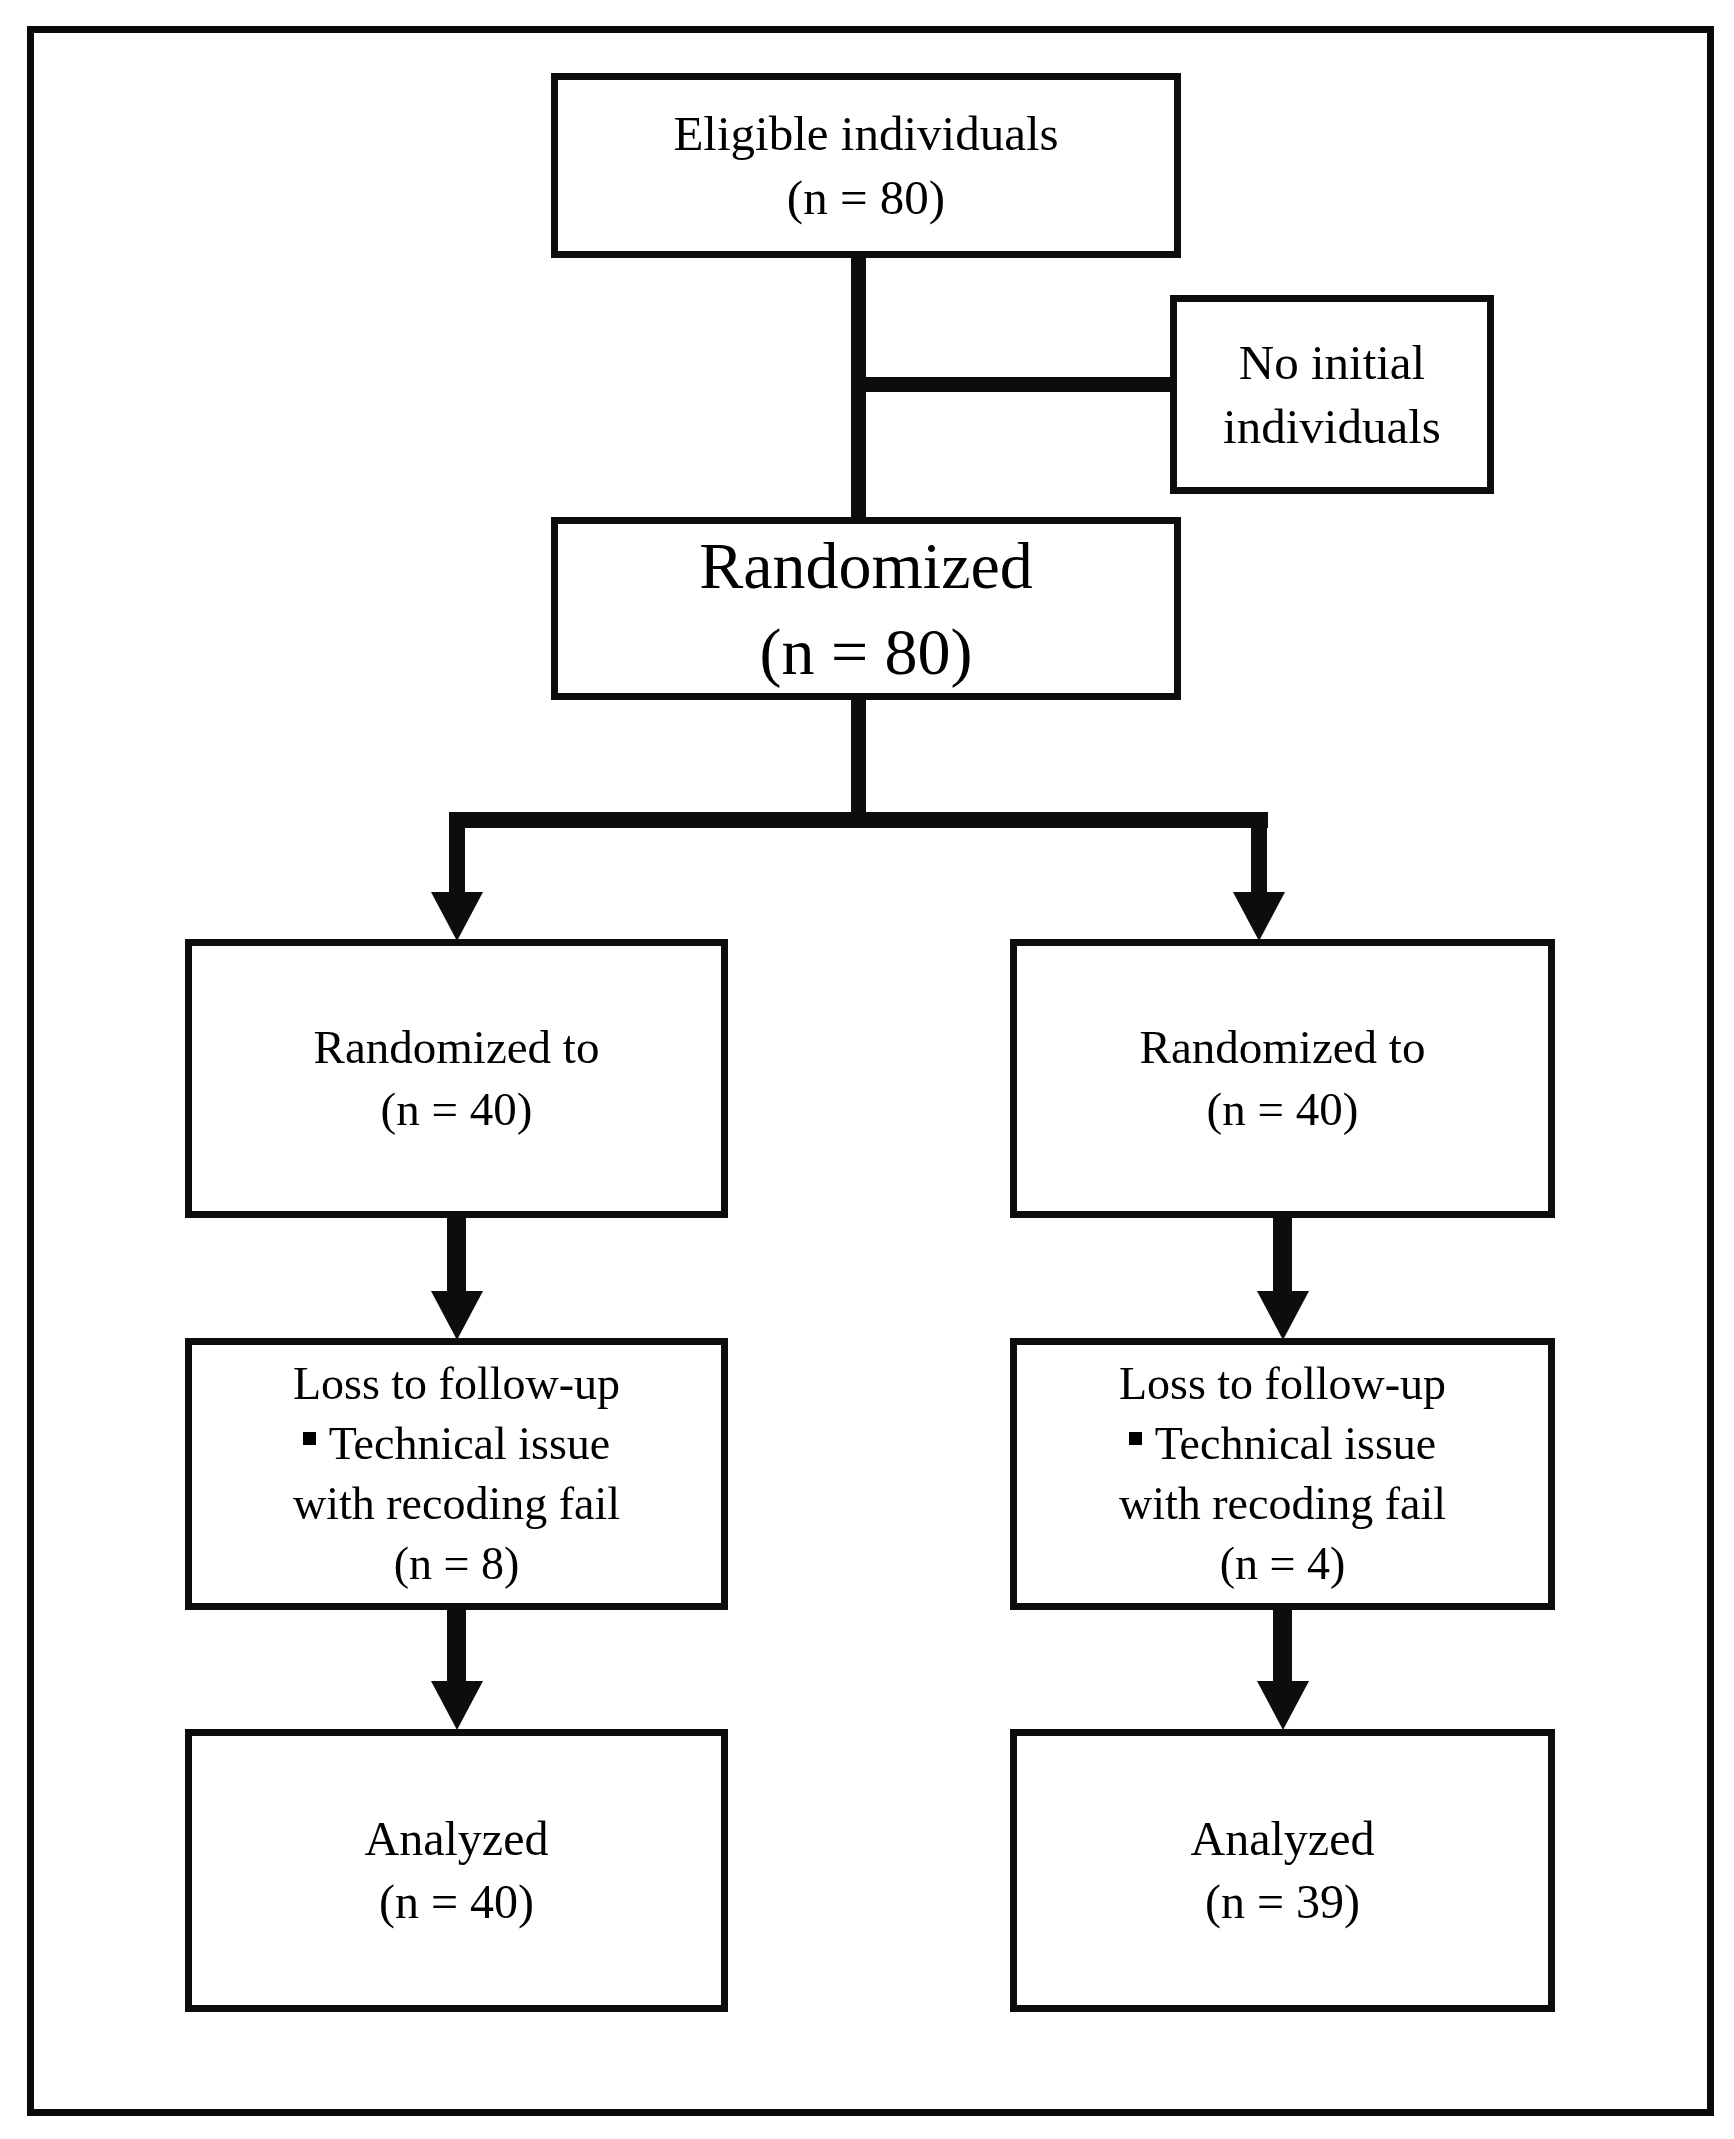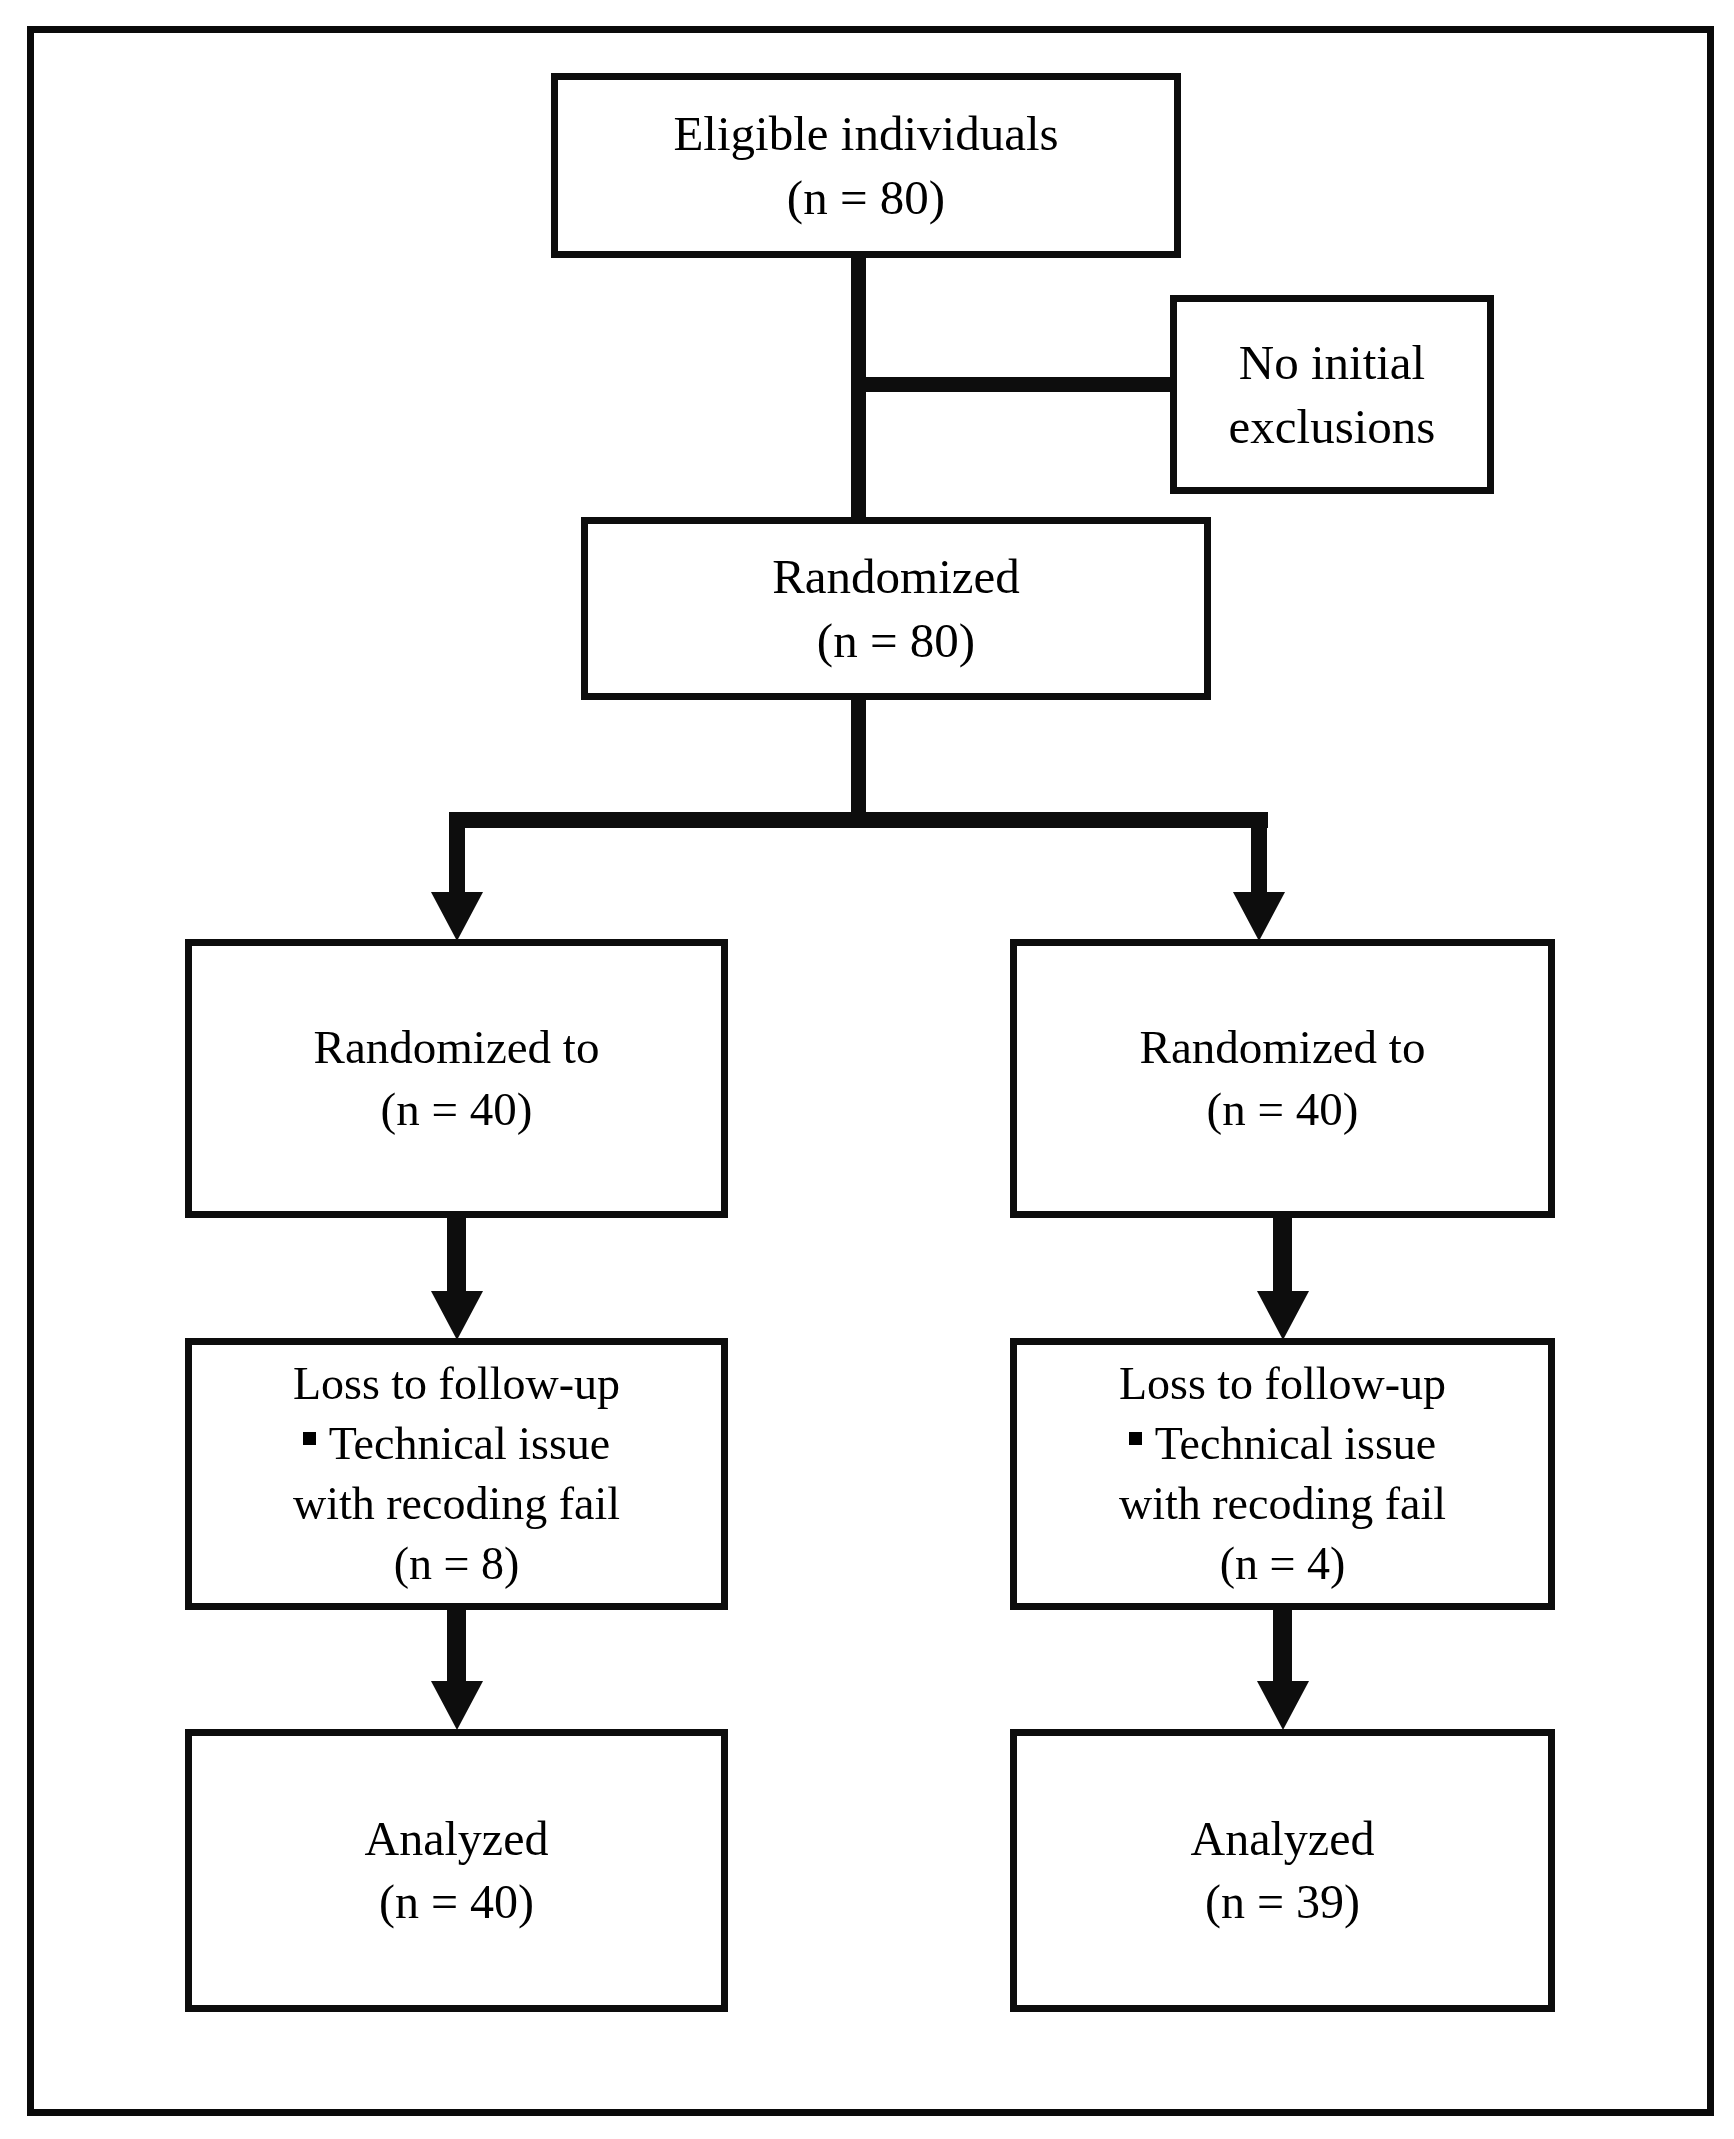--- a/index.html
+++ b/index.html
@@ -48,21 +48,21 @@
     z-index: 5;
   }
   .flow-box .ln {
     display: block;
     white-space: nowrap;
   }
 
   
   #box-eligible        { left: 551px;  top: 73px;   width: 630px;  height: 185px; font-size: 49px; }
   #box-no-exclusions   { left: 1170px; top: 295px;  width: 324px;  height: 199px; font-size: 49px; }
-  #box-randomized      { left: 581px;  top: 517px;  width: 630px;  height: 183px; font-size: 49px; }
+  #box-randomized      { left: 551px;  top: 517px;  width: 630px;  height: 183px; font-size: 66px; }
 
   #box-left-group      { left: 185px;  top: 939px; width: 543px;  height: 279px; font-size: 47px; }
   #box-right-group     { left: 1010px; top: 939px; width: 545px;  height: 279px; font-size: 47px; }
 
   #box-left-loss       { left: 185px;  top: 1338px; width: 543px;  height: 272px; font-size: 46px; }
   #box-right-loss      { left: 1010px; top: 1338px; width: 545px;  height: 272px; font-size: 46px; }
 
   #box-left-analyzed   { left: 185px;  top: 1729px; width: 543px;  height: 283px; font-size: 48px; }
   #box-right-analyzed  { left: 1010px; top: 1729px; width: 545px;  height: 283px; font-size: 48px; }
 
@@ -159,21 +159,21 @@
   <div class="arrow-shaft" id="as-right-2"></div>
   <div class="arrow-head" id="ah-right-2"></div>
 
   <div class="flow-box" id="box-eligible">
     <span class="ln">Eligible individuals</span>
     <span class="ln">(n = 80)</span>
   </div>
 
   <div class="flow-box" id="box-no-exclusions">
     <span class="ln">No initial</span>
-    <span class="ln">exclusions</span>
+    <span class="ln">individuals</span>
   </div>
 
   <div class="flow-box" id="box-randomized">
     <span class="ln">Randomized</span>
     <span class="ln">(n = 80)</span>
   </div>
 
   <div class="flow-box" id="box-left-group">
     <span class="ln">Randomized to</span>
     <span class="ln">(n = 40)</span>

